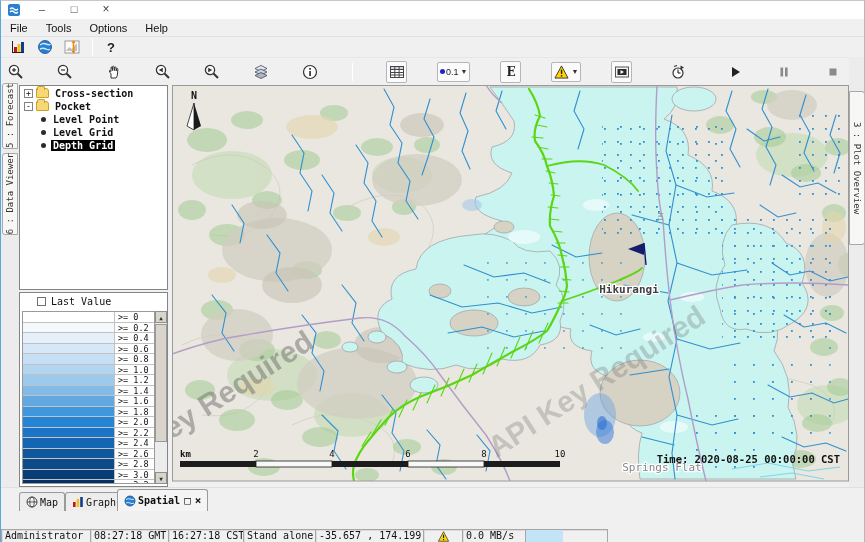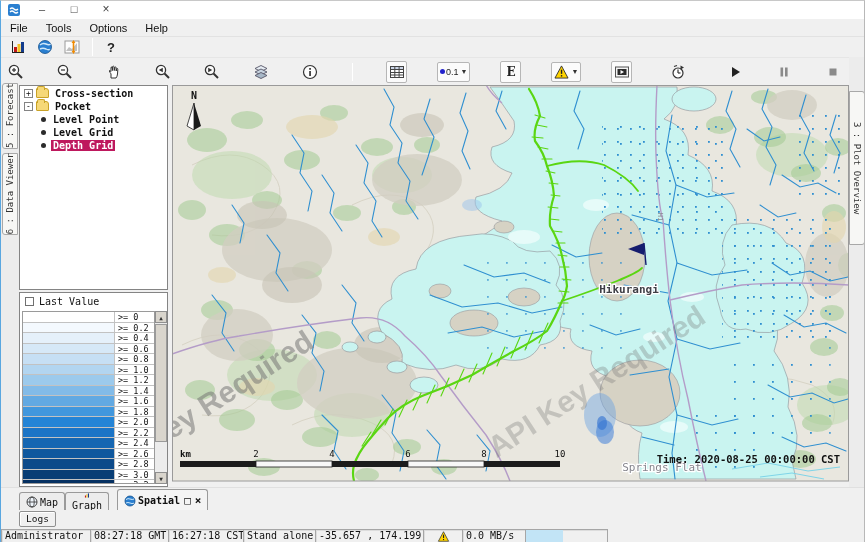--- a/index.html
+++ b/index.html
@@ -63,25 +63,25 @@
                 font-family:"DejaVu Sans Mono", monospace; font-size:10px; font-weight:bold; color:#111; }
   .tree-row { display:flex; align-items:center; height:12px; margin-top:1px; white-space:pre; }
   .expander { width:9px; height:9px; border:1px solid #848484; background:#fff; font-size:8px; line-height:7px;
               text-align:center; margin:0 3px 0 4px; font-weight:normal; flex:none; }
   .folder { width:13px; height:10px; background:#f6d877; border:1px solid #c9a227; border-radius:1px 3px 1px 1px;
             margin-right:4px; flex:none; position:relative; }
   .folder:before { content:""; position:absolute; left:0; top:-3px; width:6px; height:3px; background:#f6d877;
                    border:1px solid #c9a227; border-bottom:none; border-radius:2px 2px 0 0; }
   .bullet { width:5px; height:5px; border-radius:50%; background:#2b2b2b; margin:0 5px 0 21px; flex:none; }
   .tree-label { padding:0 2px; }
-  .tree-label.selected { background:#be185d; color:#fff; }
+  .tree-label.selected { background:#000000; color:#fff; }
 
   
   #legend-panel { position:absolute; left:0; top:207px; width:149px; height:195px; background:#fff;
-                  border:1px solid #848484; font-family:"DejaVu Sans Mono", monospace; }
+                  border:1px solid #848484; font-family:"DejaVu Sans Mono", monospace;padding-left:12px; }
   #legend-header { display:flex; align-items:center; height:17px; padding-left:5px; font-size:10px; color:#111; }
   #legend-checkbox { width:9px; height:9px; border:1px solid #707070; background:#fff; margin-right:5px; flex:none; }
   #legend-list { position:absolute; left:2px; top:18px; width:143px; height:173px; border:1px solid #9a9a9a;
                  overflow:hidden; background:#fff; }
   .lg-row { display:flex; height:10.5px; }
   .lg-swatch { width:92px; border-bottom:1px solid #c2c2c2; border-right:1px solid #c2c2c2; }
   .lg-label { width:49px; border-bottom:1px solid #c2c2c2; font-size:8.5px; line-height:10px; padding-left:3px;
               color:#111; background:#fff; white-space:pre; }
   #legend-scroll { position:absolute; right:0; top:18px; width:13px; height:173px; background:#ececec;
                    border-left:1px solid #9a9a9a; }
@@ -96,21 +96,21 @@
   #map-svg { display:block; }
   .map-halo-label { paint-order:stroke; stroke:#ffffff; stroke-width:2.5px; }
 
   
   #tabbar { position:absolute; left:0; top:486px; width:865px; height:23px; background:#f0f0f0;
             border-top:1px solid #e0e0e0; }
   .btab { position:absolute; display:flex; align-items:center; gap:2px; border:1px solid #9a9a9a;
           border-bottom:none; border-radius:3px 3px 0 0; background:#ededed;
           font-family:"DejaVu Sans Mono", monospace; font-size:10px; color:#111; padding:0 6px; }
   #tab-map { left:18px; top:4px; height:19px; }
-  #tab-graph { left:64px; top:4px; height:19px;flex-direction:column; }
+  #tab-graph { left:64px; top:4px; height:19px; }
   #tab-spatial { left:116px; top:1px; height:22px; background:#f4f4f4; font-weight:bold; }
   .btab svg { width:12px; height:12px; }
   .frame-ctl { font-size:11px; font-weight:bold; color:#111; margin-left:2px; }
 
   
   #logsrow { position:absolute; left:0; top:509px; width:865px; height:19px; background:#f0f0f0; }
   #logs-button { position:absolute; left:18px; top:1px; height:16px; padding:0 6px; background:#f0f0f0;
                  border:1px solid #8f8f8f; border-radius:2px; box-shadow:inset 1px 1px 0 #fff;
                  font-family:"DejaVu Sans Mono", monospace; font-size:9.5px; color:#111; line-height:14px; }
 
@@ -705,23 +705,20 @@
         <circle cx="6" cy="6" r="5" fill="#2a7fd0" stroke="#14508c" stroke-width="0.8"></circle>
         <path d="M2,4.5 Q4,3 6,4 Q8.5,5 10,4" stroke="#cfe8f8" stroke-width="1" fill="none"></path>
         <path d="M2,8 Q4,7 6,8 Q8,9 10,8.2" stroke="#cfe8f8" stroke-width="1" fill="none"></path>
       </svg>
       <span>Spatial</span>
       <span class="frame-ctl">□</span>
       <span class="frame-ctl">×</span>
     </div>
   </div>
 
-  <div id="logsrow">
-    <div id="logs-button">Logs</div>
-  </div>
 
   <div id="statusbar">
     <div class="st-cell" style="width:89px">Administrator</div>
     <div class="st-cell" style="width:78px">08:27:18 GMT</div>
     <div class="st-cell" style="width:75px">16:27:18 CST</div>
     <div class="st-cell" style="width:72px">Stand alone</div>
     <div class="st-cell" style="width:108px">-35.657 , 174.199</div>
     <div class="st-cell" style="width:39px" id="st-warn">
       <svg width="13" height="11" viewBox="0 0 16 15">
         <polygon points="8,1 15,14 1,14" fill="#ffd400" stroke="#333" stroke-width="1"></polygon>

